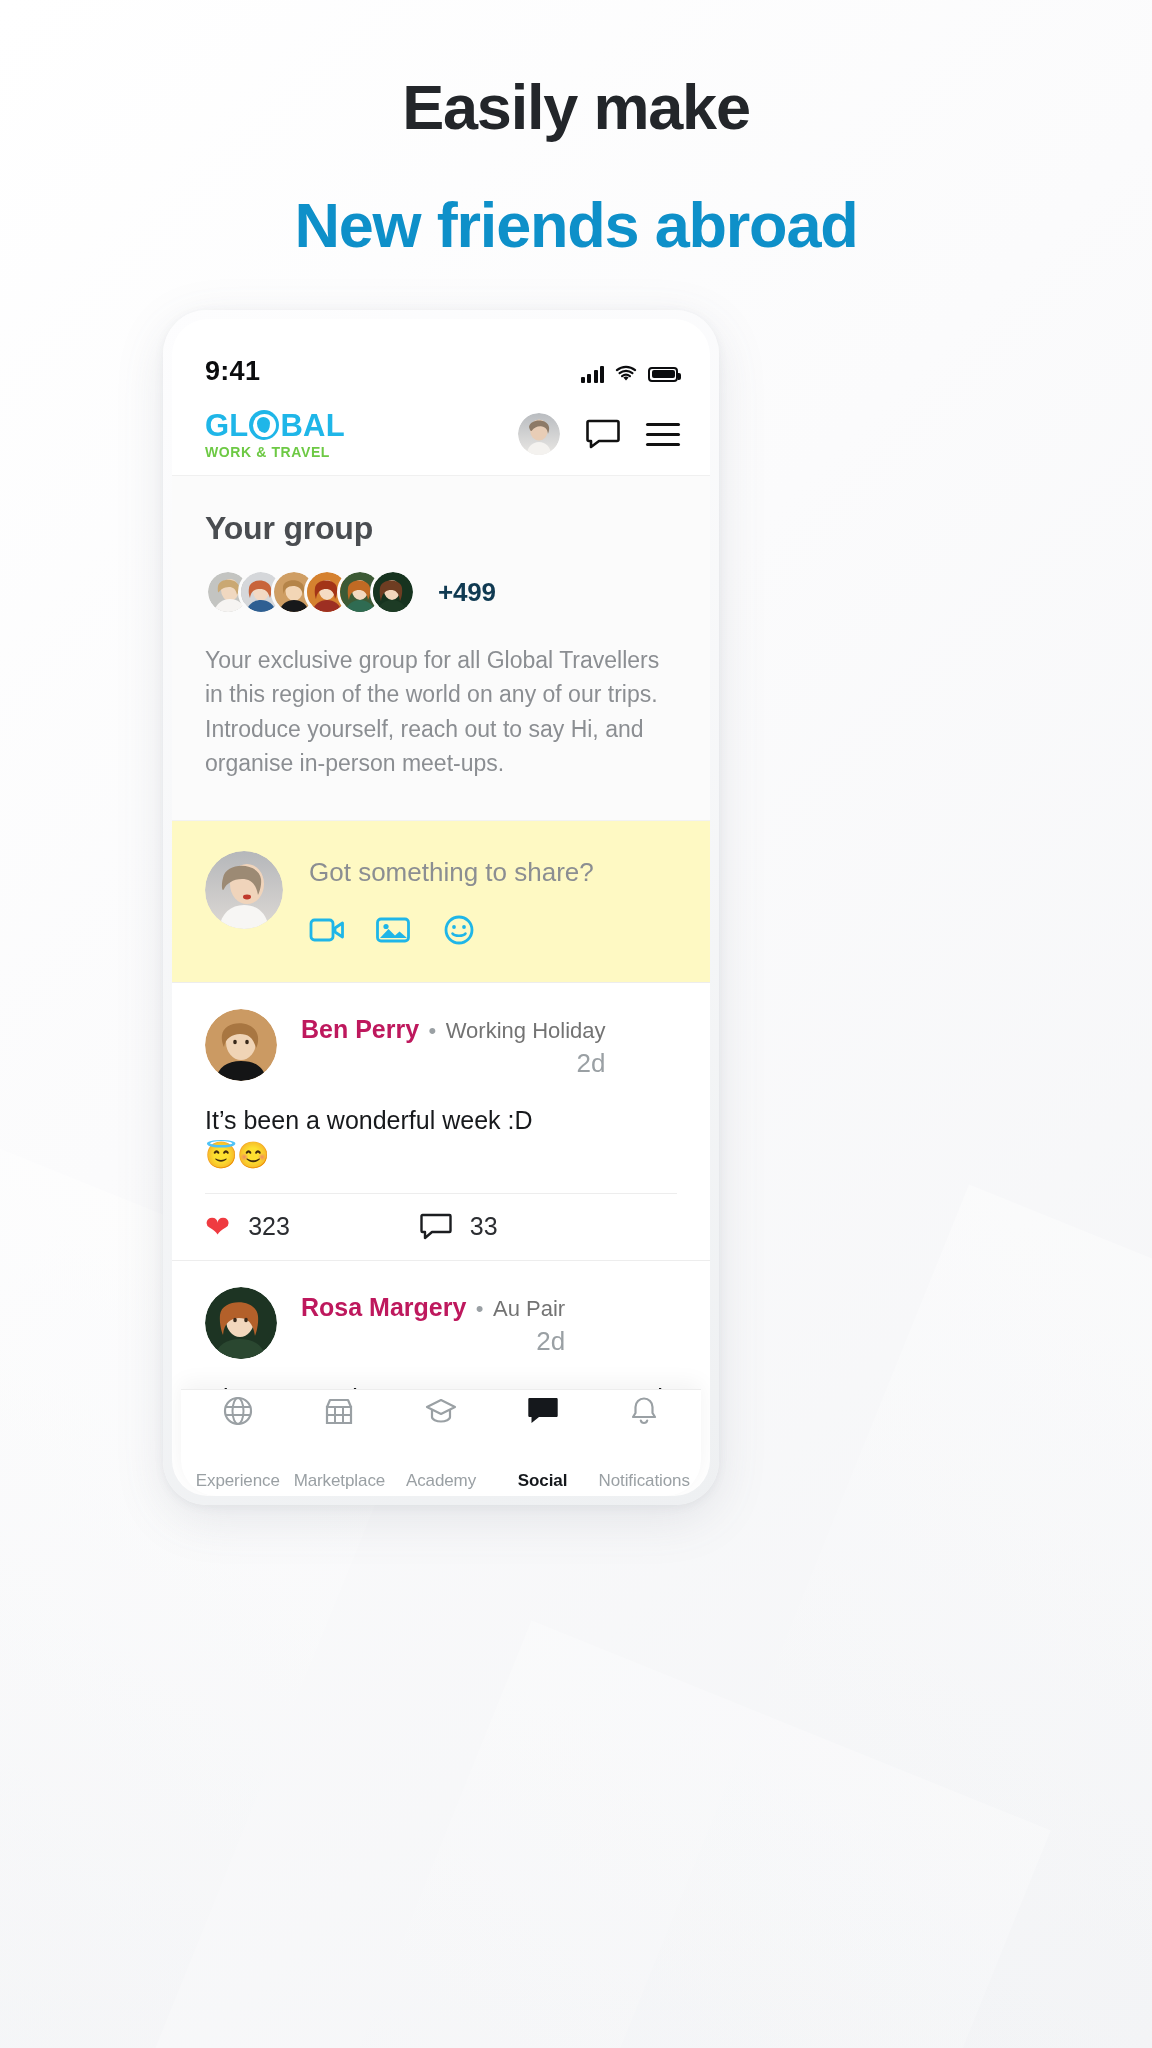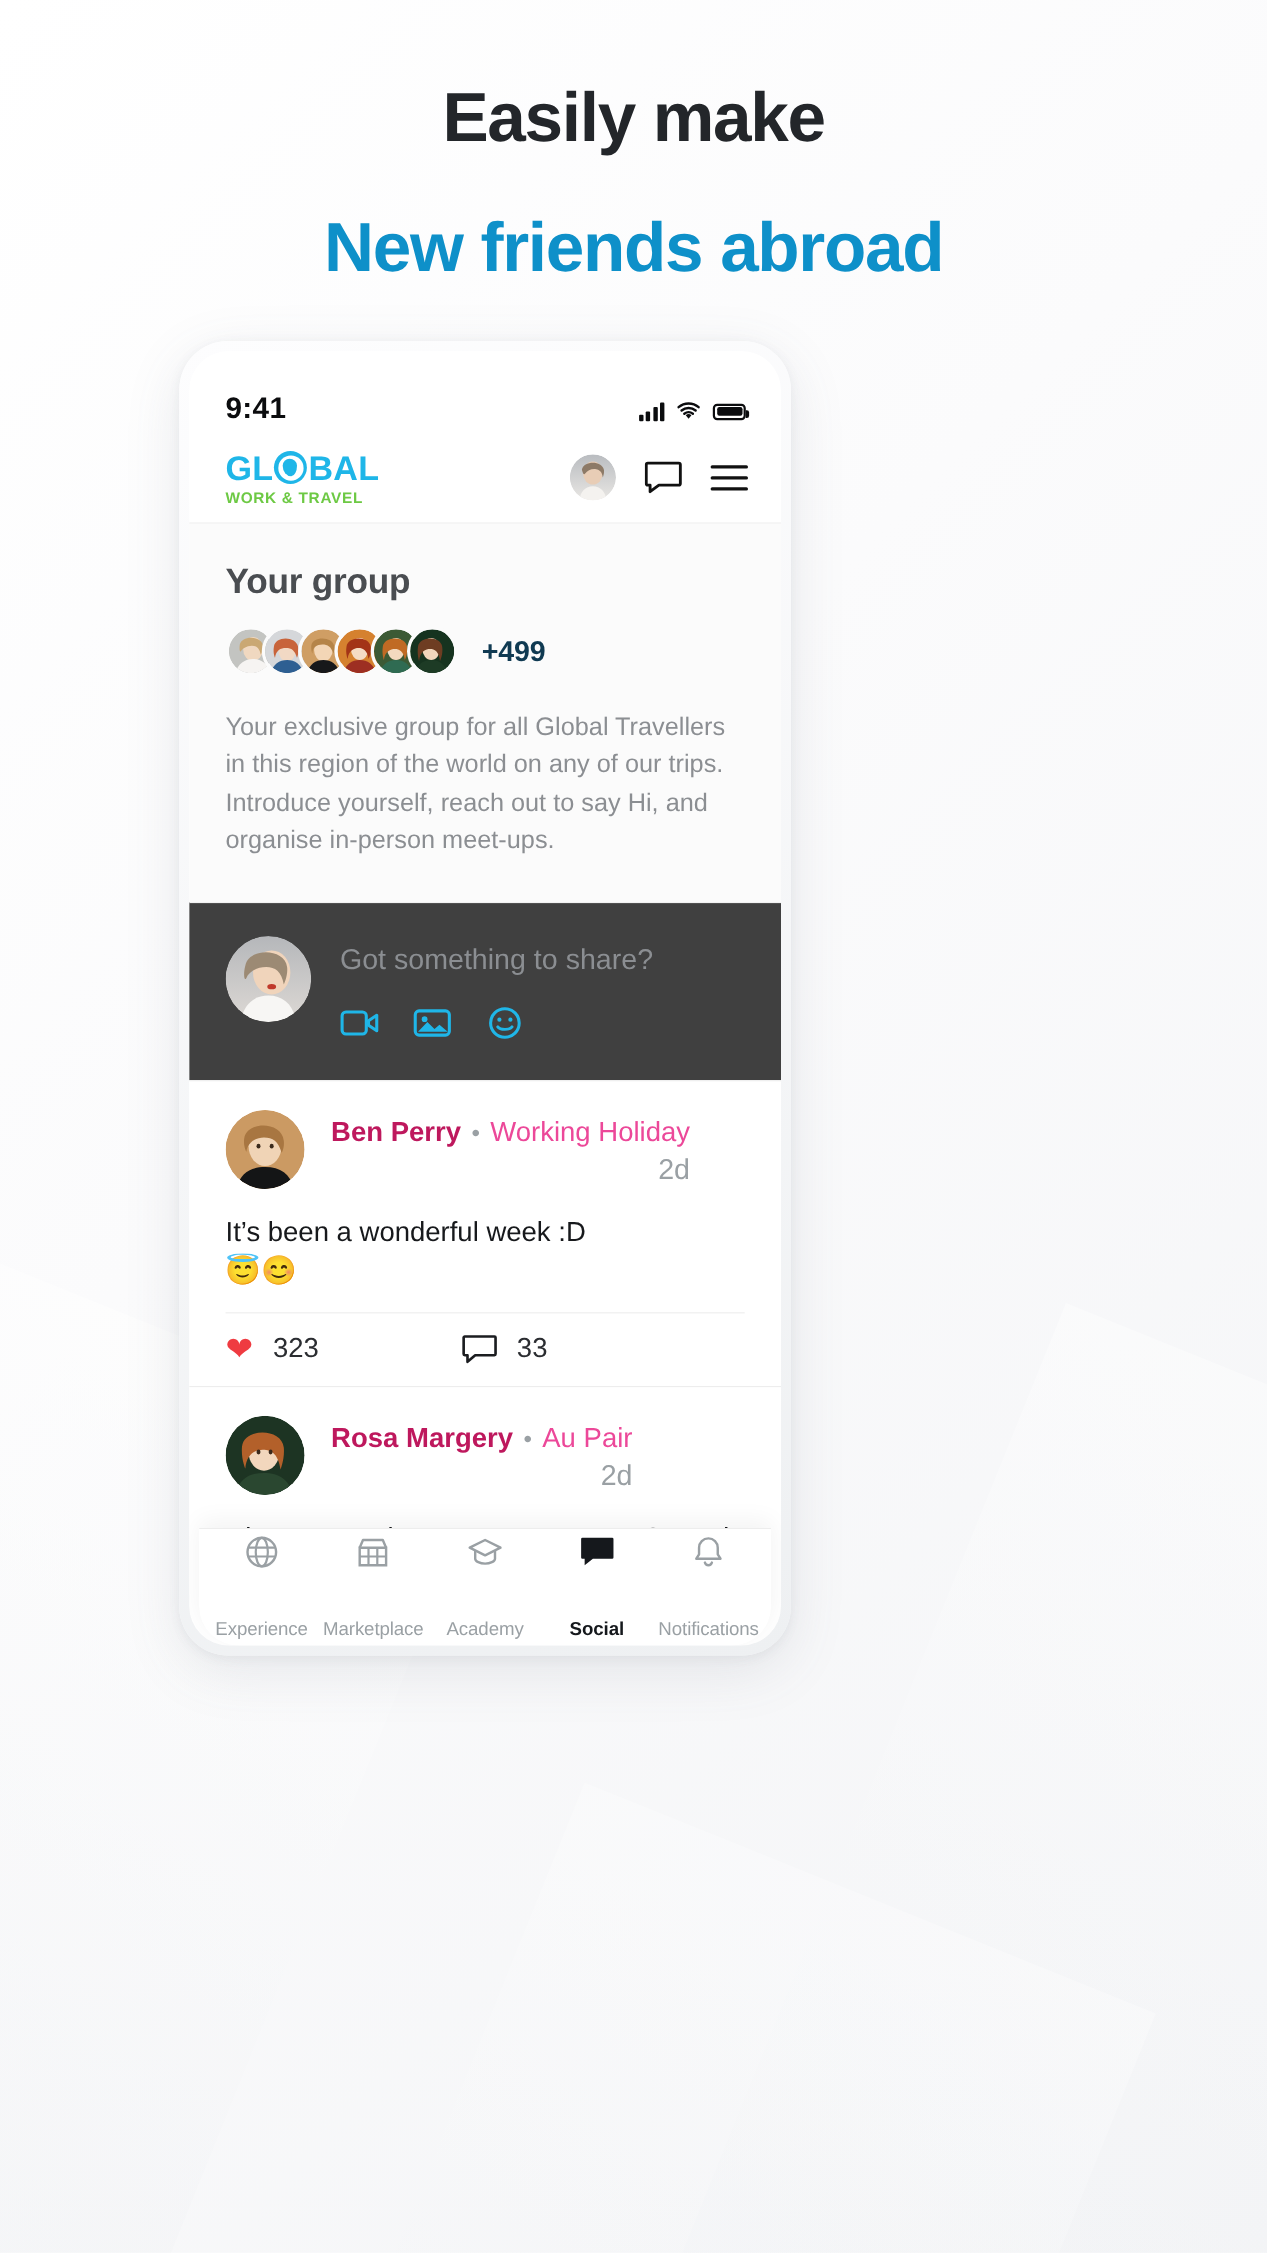--- a/index.html
+++ b/index.html
@@ -73,35 +73,35 @@
   .group-card { background:#fbfbfb; padding:34px 33px 40px 33px; border-top:1px solid #f0f0f0;}
   .group-title { font-size:32px; color:#4a4d51; font-weight:bold; letter-spacing:-.2px;}
   .avatar-row { display:flex; align-items:center; margin-top:22px;}
   .stack { display:flex; }
   .stack .av { width:46px; height:46px; border-radius:50%; border:3px solid #fbfbfb; overflow:hidden; margin-left:-13px; position:relative;}
   .stack .av:first-child { margin-left:0;}
   .plus-count { font-size:26px; font-weight:bold; color:#103a52; margin-left:22px; letter-spacing:-.2px;}
   .group-desc { margin-top:28px; font-size:23px; line-height:1.49; color:#8b8e92;}
 
   
-  .composer { background:#404040; padding:30px 33px 34px 33px; border-top:1px solid #f2f2f2; display:flex; gap:26px;}
+  .composer { background:#fef9c3; padding:30px 33px 34px 33px; border-top:1px solid #f2f2f2; display:flex; gap:26px;}
   .composer-avatar { width:78px; height:78px; border-radius:50%; overflow:hidden; flex:0 0 78px;}
   .composer-body { padding-top:6px; }
   .composer-placeholder { font-size:26px; color:#8b8e92;}
   .composer-actions { display:flex; gap:30px; margin-top:24px;}
   .cicon { width:36px; height:36px; }
 
   
   .post { background:#fff; padding:26px 33px 0 33px; border-top:1px solid #ededed;}
   .post-head { display:flex; gap:24px; align-items:flex-start;}
   .post-avatar { width:72px; height:72px; border-radius:50%; overflow:hidden; flex:0 0 72px;}
   .post-meta { padding-top:6px;}
   .post-name { font-size:25px; font-weight:bold; color:#be185d; display:inline;}
   .post-dot { color:#9aa0a4; margin:0 5px; font-size:22px;}
-  .post-role { font-size:25px; color:#ec4899; display:inline;}
+  .post-role { font-size:22px; color:#737373; display:inline;}
   .post-time { font-size:26px; color:#9aa0a4; margin-top:4px;text-align:right;}
   .post-text { margin-top:22px; font-size:25px; color:#17191c; line-height:1.38;}
   .post-emoji { font-size:26px; margin-top:2px; }
   .post-actions { display:flex; align-items:center; gap:130px; border-top:1px solid #ededed; margin-top:22px; padding:18px 0 18px 0;}
   .pa { display:flex; align-items:center; gap:18px;}
   .pa-count { font-size:25px; color:#2b2d31;}
   .heart { font-size:30px; color:#ef3b41; line-height:1;}
 
   
   .bottom-nav {

